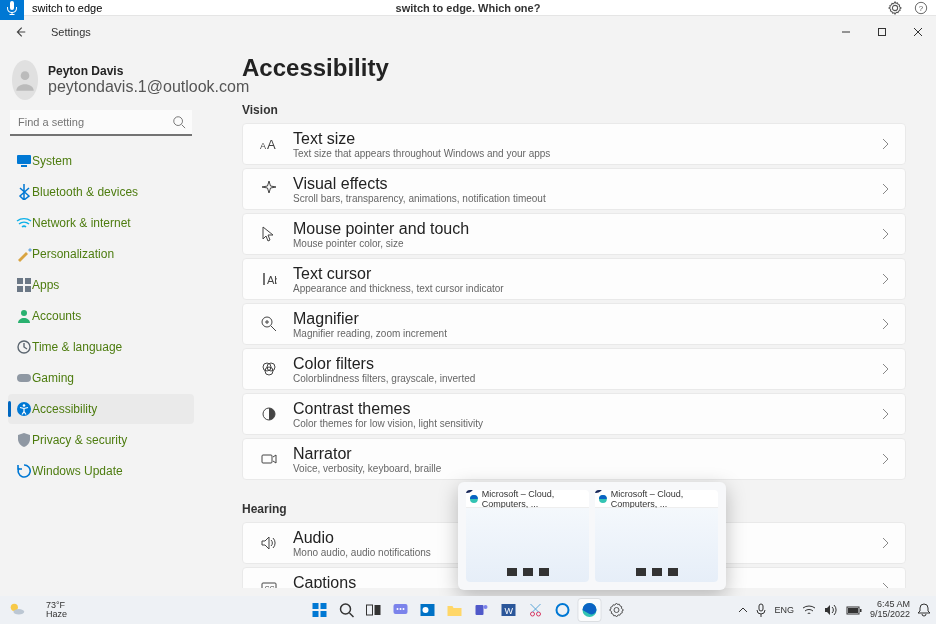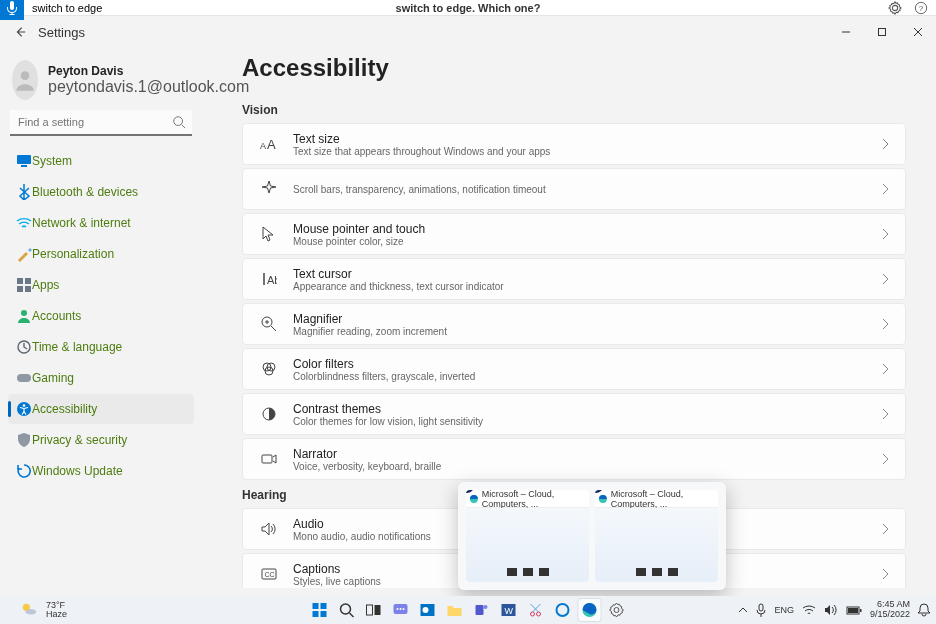--- a/index.html
+++ b/index.html
@@ -5,21 +5,21 @@
 *{box-sizing:border-box;margin:0;padding:0;font-family:"Segoe UI",Arial,sans-serif}
 body{width:936px;height:624px;overflow:hidden;background:#f3f3f3;position:relative;font-size:12px}
 .cortana-bar{height:16px;background:#fff;display:flex;align-items:center;position:relative;border-bottom:1px solid #e5e5e5}
 .mic-btn{width:24px;height:24px;background:#0078d4;display:flex;align-items:center;justify-content:center}
 .cortana-input{border:none;padding:0 8px;font-size:11px;flex:0 0 280px;outline:none}
 .cortana-center{position:absolute;left:50%;transform:translateX(-50%);font-size:11px;font-weight:600;color:#333}
 .cortana-right{position:absolute;right:6px;display:flex;gap:8px;align-items:center}
 .icon-btn{width:18px;height:18px;display:flex;align-items:center;justify-content:center;color:#555;cursor:pointer}
 .titlebar{height:32px;display:flex;align-items:center;position:relative}
 .back-btn{width:32px;height:32px;display:flex;align-items:center;justify-content:center;margin-left:4px}
-.app-title{font-size:13px;margin-left:2px;color:#333}
+.app-title{font-size:11px;margin-left:15px;color:#333}
 .win-controls{position:absolute;right:0;top:0;display:flex}
 .win-btn{width:36px;height:32px;display:flex;align-items:center;justify-content:center;color:#555}
 .main{display:flex;height:540px}
 .sidebar{width:202px;padding:6px 8px 0 8px}
 .profile{display:flex;align-items:center;padding:6px 4px 10px 4px;gap:10px}
 .avatar{width:40px;height:40px;border-radius:50%;background:#e0e0e0;display:flex;align-items:center;justify-content:center}
 .profile-name{font-size:12px;font-weight:600;color:#222}
 .profile-email{font-size:16px;color:#555}
 .search-box{position:relative;margin:0 2px 10px 2px}
 .search-input{width:100%;height:26px;border:none;border-bottom:2px solid #737373;background:#fbfbfb;padding:0 26px 0 8px;font-size:11px;outline:none}
@@ -28,25 +28,25 @@
 .nav-item{display:flex;align-items:center;height:30px;padding:0 8px;border-radius:4px;font-size:12px;color:#4d7c0f;cursor:pointer;margin-bottom:1px}
 .nav-item.active{background:#eaeaea;position:relative}
 .nav-item.active::before{content:"";position:absolute;left:0;top:7px;width:3px;height:16px;background:#0067c0;border-radius:2px}
 .nav-icon{width:16px;height:16px;display:flex;align-items:center;justify-content:center}
 .content{flex:1;padding:6px 30px 0 40px;overflow:auto}
 .page-title{font-size:24px;font-weight:600;color:#222;margin-bottom:14px}
 .section-label{font-size:12px;font-weight:600;color:#333;margin-bottom:6px;margin-top:21px}
 .card{background:#fdfdfd;border:1px solid #e9e9e9;border-radius:4px;height:42px;display:flex;align-items:center;padding:0 16px;margin-bottom:3px;cursor:pointer;position:relative}
 .card-icon{width:20px;margin-right:14px;display:flex;align-items:center;justify-content:center;color:#444}
 .card-text{flex:1}
-.card-title{font-size:12px;color:#222}
+.card-title{font-size:16px;color:#222}
 .card-sub{font-size:10px;color:#666}
 .chevron{color:#888}
 .taskbar{position:absolute;bottom:0;left:0;right:0;height:28px;background:#eef1f5;display:flex;align-items:center}
-.tb-left{display:flex;align-items:center;gap:8px;padding-left:20px}
+.tb-left{display:flex;align-items:center;gap:20px;padding-left:8px}
 .weather-icon{width:18px;height:18px}
 .weather-text{font-size:9px;line-height:1;color:#333}
 .tb-center{position:absolute;left:50%;transform:translateX(-50%);display:flex;gap:5px}
 .tb-icon{width:22px;height:22px;display:flex;align-items:center;justify-content:center;border-radius:3px}
 .tb-icon.active{background:rgba(255,255,255,0.7);box-shadow:0 0 0 1px rgba(0,0,0,0.08)}
 .tb-right{position:absolute;right:6px;display:flex;align-items:center;gap:8px;font-size:9px;color:#333}
 .time-block{text-align:right;line-height:1.1}
 .preview-popup{position:absolute;bottom:34px;left:458px;width:268px;height:108px;background:#f7f8fa;border-radius:6px;box-shadow:0 6px 20px rgba(0,0,0,0.25);display:flex;gap:6px;padding:8px}
 .preview-tile{flex:1;background:#fff;border-radius:4px;overflow:hidden;display:flex;flex-direction:column;position:relative}
 .preview-badge{position:absolute;top:-11px;left:-6px;width:14px;height:14px;border-radius:50%;background:#18285a;color:#fff;font-size:9px;display:flex;align-items:center;justify-content:center;font-weight:600;z-index:3}
@@ -255,20 +255,21 @@
         </span>
     </div>
 
     <div class="card">
       <span class="card-icon">
           <svg width="16" height="16" viewBox="0 0 16 16">
             <path d="M8 0l1.5 5L15 6l-5.5 1L8 12 6.5 7 1 6l5.5-1z" fill="none" stroke="#444"></path>
           </svg>
         </span>
       <div class="card-text">
+          <div class="card-title">Visual effects</div>
           <div class="card-sub">Scroll bars, transparency, animations, notification timeout</div>
         </div>
       <span class="chevron">
           <svg width="8" height="12" viewBox="0 0 8 12">
             <path d="M2 1l5 5-5 5" fill="none" stroke="#888"></path>
           </svg>
         </span>
     </div>
 
     <div class="card">
@@ -374,21 +375,21 @@
           <div class="card-title">Narrator</div>
           <div class="card-sub">Voice, verbosity, keyboard, braille</div>
         </div>
       <span class="chevron">
           <svg width="8" height="12" viewBox="0 0 8 12">
             <path d="M2 1l5 5-5 5" fill="none" stroke="#888"></path>
           </svg>
         </span>
     </div>
 
-    <div class="section-label" style="margin-top:8px">Hearing</div>
+    <div class="section-label" style="margin-top:22px">Hearing</div>
 
     <div class="card">
       <span class="card-icon">
           <svg width="16" height="14" viewBox="0 0 16 14">
             <path d="M1 5h3l4-4v12l-4-4H1z" fill="none" stroke="#444"></path>
             <path d="M10 4a4 4 0 0 1 0 6M12 2a7 7 0 0 1 0 10" fill="none" stroke="#444"></path>
           </svg>
         </span>
       <div class="card-text">
           <div class="card-title">Audio</div>

